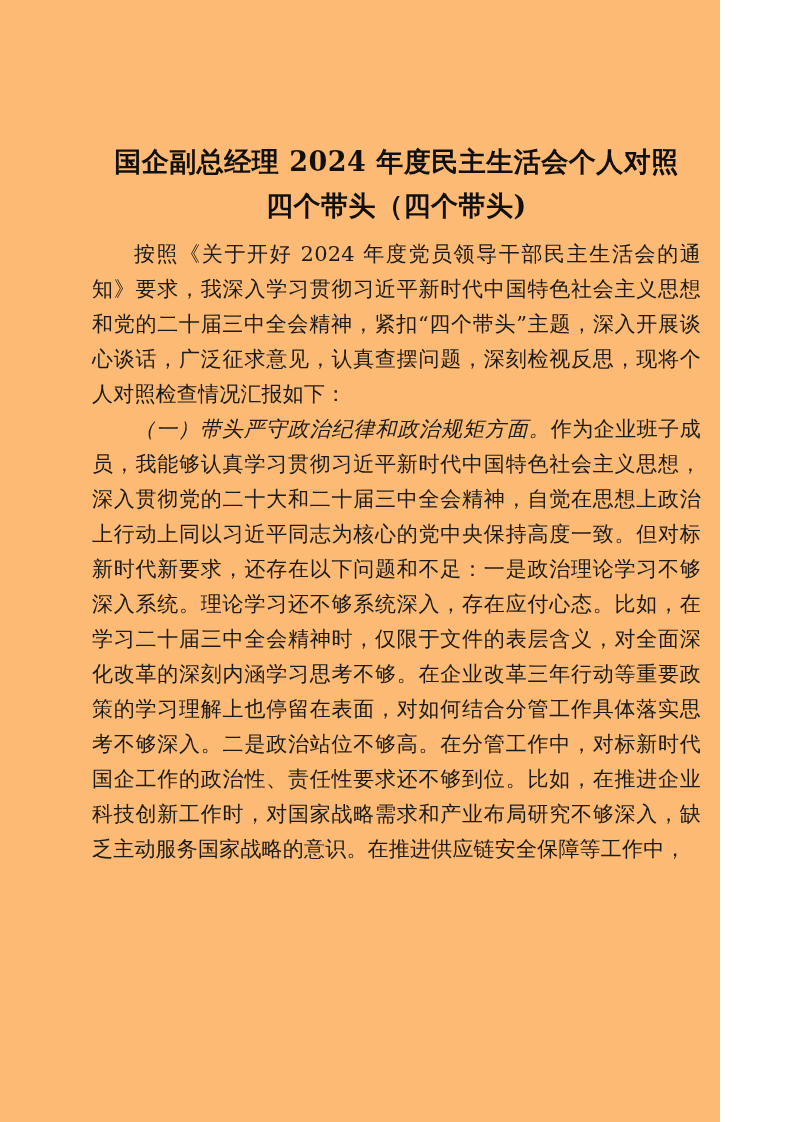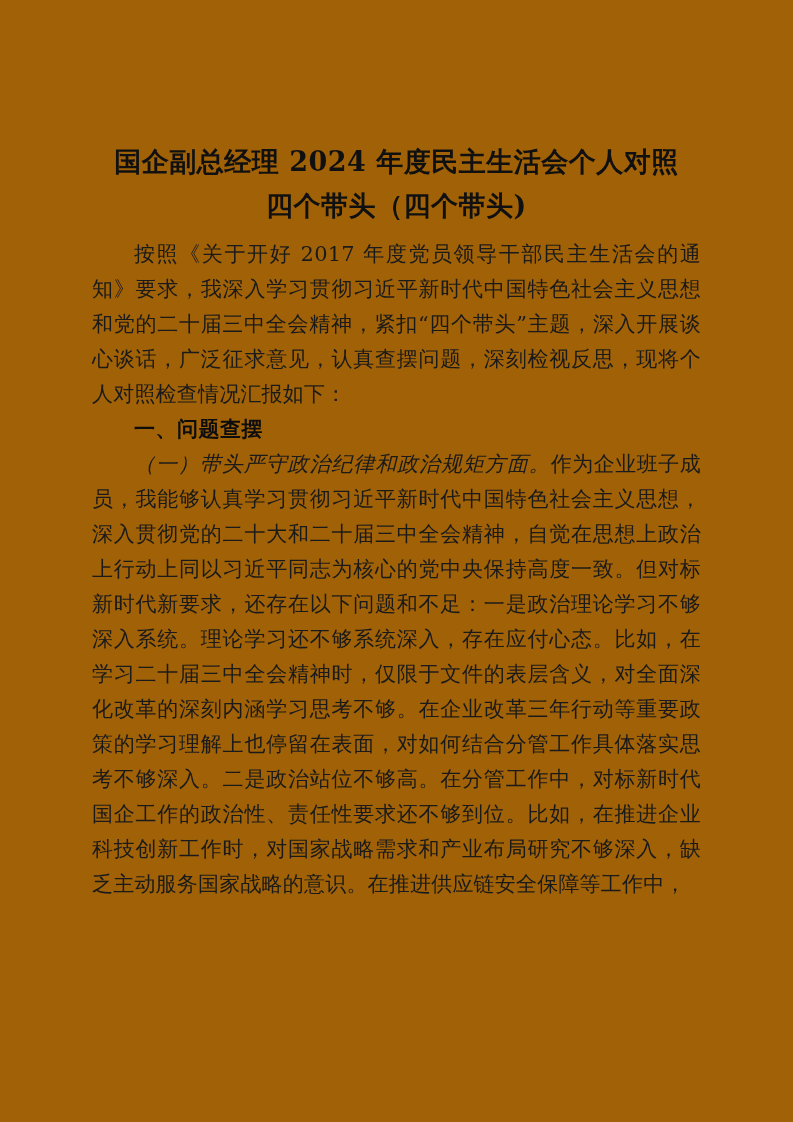--- a/index.html
+++ b/index.html
@@ -2,23 +2,23 @@
 <html><head>
 <meta charset="utf-8">
 <style>
   html, body {
     margin: 0;
     padding: 0;
     background: #ffffff;
   }
   .page {
     position: relative;
-    width: 793px;
+    width: 720px;
     height: 1122px;
-    background: #a16207;
+    background: #fdba74;
     overflow: hidden;
     font-family: "DejaVu Serif", serif;
     color: #1a1a1a;
   }
 
   
   .doc-title {
     margin: 0;
     padding: 0;
     text-align: center;
@@ -91,21 +91,20 @@
 
   <div class="title-block">
     <h1 class="doc-title">
       <span class="title-line-1">国企副总经理 2024 年度民主生活会个人对照</span>
       <span class="title-line-2">四个带头（四个带头)</span>
     </h1>
   </div>
 
   <div class="body-block">
 
-    <p class="para">按照《关于开好 2017 年度党员领导干部民主生活会的通知》要求，我深入学习贯彻习近平新时代中国特色社会主义思想和党的二十届三中全会精神，紧扣“四个带头”主题，深入开展谈心谈话，广泛征求意见，认真查摆问题，深刻检视反思，现将个人对照检查情况汇报如下：</p>
+    <p class="para">按照《关于开好 2024 年度党员领导干部民主生活会的通知》要求，我深入学习贯彻习近平新时代中国特色社会主义思想和党的二十届三中全会精神，紧扣“四个带头”主题，深入开展谈心谈话，广泛征求意见，认真查摆问题，深刻检视反思，现将个人对照检查情况汇报如下：</p>
 
-    <h2 class="sec-heading">一、问题查摆</h2>
 
     <p class="para"><span class="sub-lead">（一）带头严守政治纪律和政治规矩方面。</span><span>作为企业班子成员，我能够认真学习贯彻习近平新时代中国特色社会主义思想，深入贯彻党的二十大和二十届三中全会精神，自觉在思想上政治上行动上同以习近平同志为核心的党中央保持高度一致。但对标新时代新要求，还存在以下问题和不足：一是政治理论学习不够深入系统。理论学习还不够系统深入，存在应付心态。比如，在学习二十届三中全会精神时，仅限于文件的表层含义，对全面深化改革的深刻内涵学习思考不够。在企业改革三年行动等重要政策的学习理解上也停留在表面，对如何结合分管工作具体落实思考不够深入。二是政治站位不够高。在分管工作中，对标新时代国企工作的政治性、责任性要求还不够到位。比如，在推进企业科技创新工作时，对国家战略需求和产业布局研究不够深入，缺乏主动服务国家战略的意识。在推进供应链安全保障等工作中，</span></p>
 
   </div>
 
 </div>
 
 </body></html>

